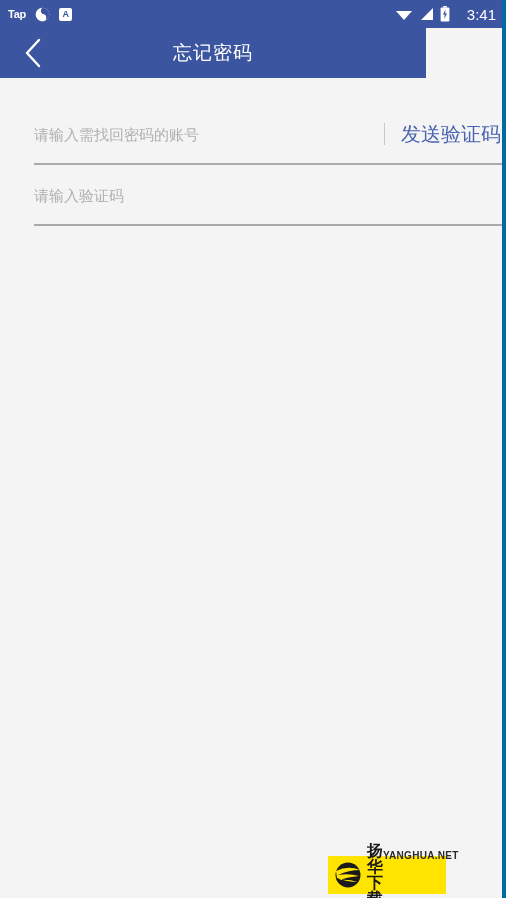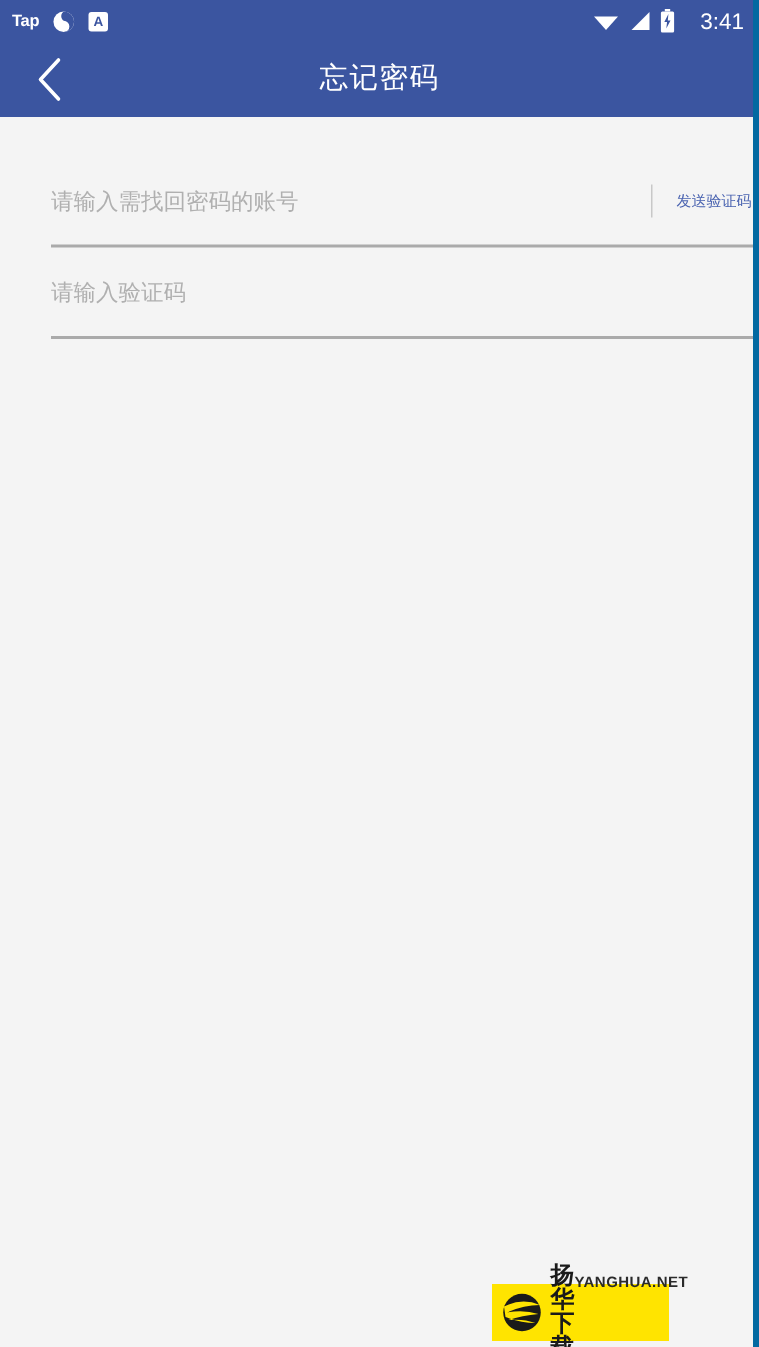--- a/index.html
+++ b/index.html
@@ -75,21 +75,21 @@
     font-size: 15px;
     font-weight: normal;
     line-height: 1;
     margin-left: 11px;
   }
 
   
   .app-bar {
     position: absolute;
     top: 28px; left: 0;
-    width: 506px;
+    width: 426px;
     height: 50px;
     background: #3b55a0;
     display: flex;
     align-items: center;
   }
   .back-btn {
     position: absolute;
     left: 8px;
     top: 0;
     width: 50px;
@@ -146,21 +146,21 @@
     font-size: 15px;
   }
   .divider-vert {
     width: 1px;
     height: 22px;
     background: #c8c8c8;
     margin-right: 16px;
   }
   .send-code {
     color: #4a63b0;
-    font-size: 10px;
+    font-size: 20px;
     white-space: nowrap;
     cursor: pointer;
     padding-right: 2px;
   }
 
   .submit-btn {
     position: absolute;
     left: 18px;
     top: 180px;
     width: 469px;

